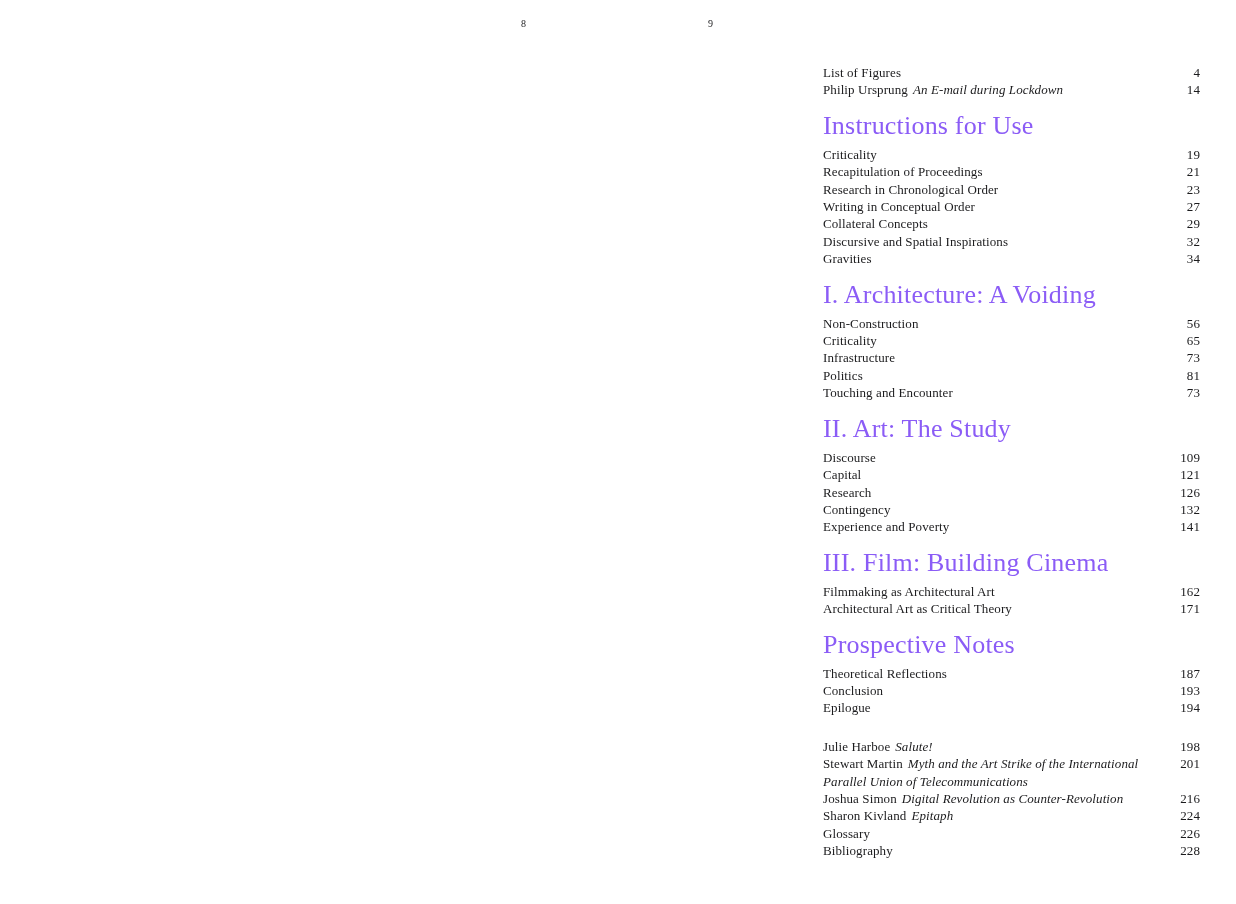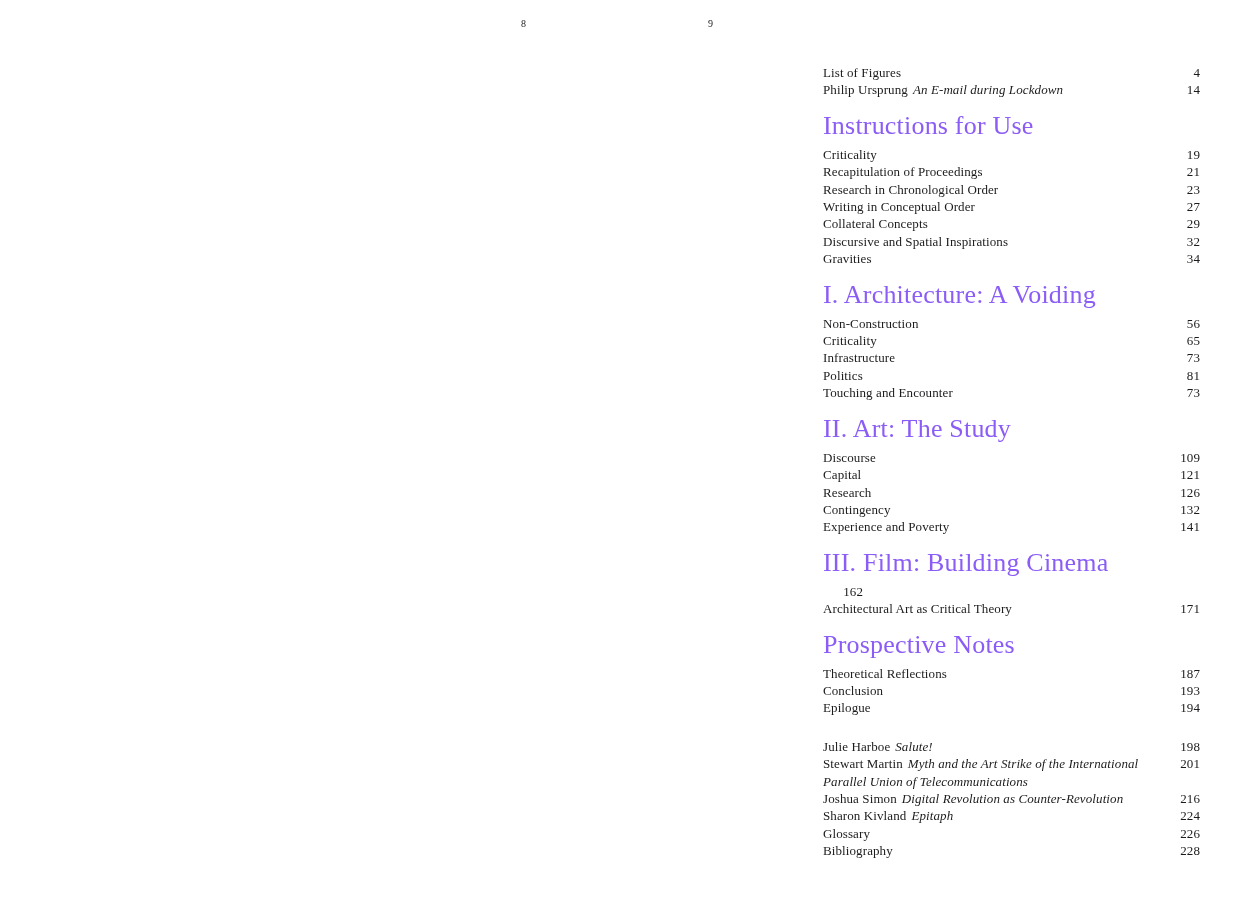--- a/index.html
+++ b/index.html
@@ -162,20 +162,21 @@
           <span class="toc-page">132</span>
         </div>
         <div class="toc-row">
           <span class="toc-label"><span>Experience and Poverty</span></span>
           <span class="toc-page">141</span>
         </div>
       </section>
       <section class="toc-section">
         <h2 class="toc-heading">III. Film: Building Cinema</h2>
         <div class="toc-row">
+          <span class="toc-label"><span>Filmmaking as Architectural Art</span></span>
           <span class="toc-page">162</span>
         </div>
         <div class="toc-row">
           <span class="toc-label"><span>Architectural Art as Critical Theory</span></span>
           <span class="toc-page">171</span>
         </div>
       </section>
       <section class="toc-section">
         <h2 class="toc-heading">Prospective Notes</h2>
         <div class="toc-row">

